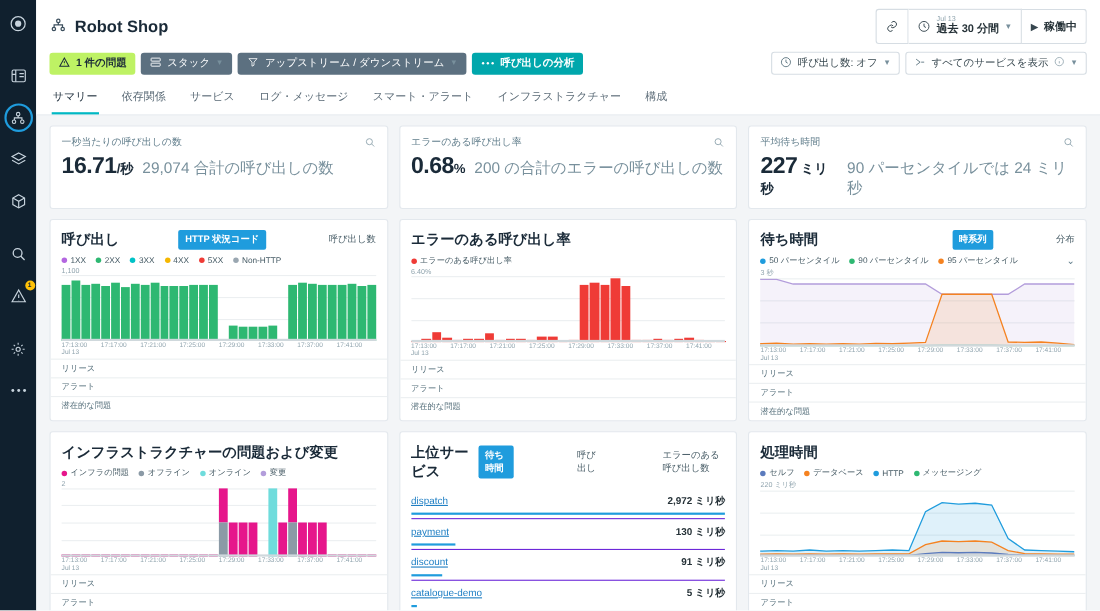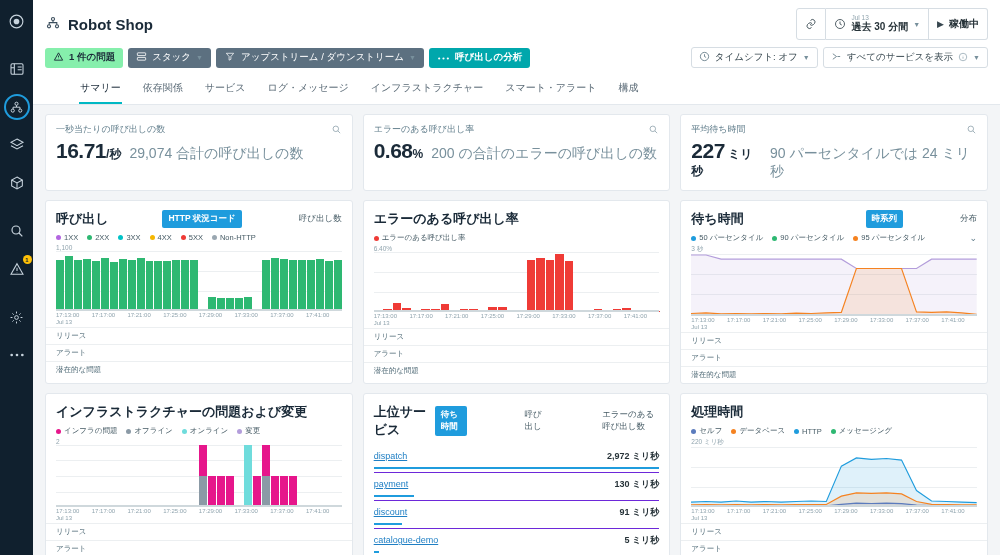--- a/index.html
+++ b/index.html
@@ -63,31 +63,31 @@
 
   .ctrl-row {
     display: flex; align-items: center; justify-content: space-between;
     padding: 7px 0 8px 0;
   }
   .ctrl-left { display: flex; align-items: center; gap: 5px; }
   .pill {
     height: 20px; border-radius: 3px; display: flex; align-items: center;
     gap: 5px; padding: 0 8px; font-size: 9.5px; cursor: pointer; white-space: nowrap;
   }
-  .pill-warn { background: #86efac; color: #1a2a38; font-weight: bold; }
+  .pill-warn { background: #bef264; color: #1a2a38; font-weight: bold; }
   .pill-gray { background: #5c7080; color: #fff; }
   .pill-teal { background: #00a7ac; color: #fff; font-weight: bold; }
   .ctrl-right { display: flex; align-items: center; gap: 5px; }
   .ctrl-out {
     height: 21px; border: 1px solid #d6dde3; background: #fff; border-radius: 3px;
     display: flex; align-items: center; gap: 5px; padding: 0 7px;
     font-size: 9.5px; color: #37474f; cursor: pointer; white-space: nowrap;
   }
 
-  .tabs { display: flex; gap: 20px; padding: 0 2px; margin-left: 32px; }
+  .tabs { display: flex; gap: 20px; padding: 0 2px; }
   .tab {
     font-size: 10px; color: #5b6b77; padding: 5px 1px 7px 1px;
     cursor: pointer; white-space: nowrap;
   }
   .tab.active { color: #1a2a38; border-bottom: 2px solid #00b8c4; }
 
   
   .content { flex: 1; padding: 9px 12px 0 12px; overflow: hidden; }
   .row { display: flex; gap: 10px; margin-bottom: 9px; }
   .card {
@@ -309,21 +309,21 @@
           </div>
         </div>
         <div class="ctrl-right">
           <div class="ctrl-out">
             <span>
               <svg width="11" height="11" viewBox="0 0 24 24" fill="none" stroke="#546e7a" stroke-width="1.7">
                 <circle cx="12" cy="12" r="9"></circle>
                   <path d="M12 7v5l3.5 2"></path>
               </svg>
             </span>
-            <span>タイムシフト: オフ</span>
+            <span>呼び出し数: オフ</span>
             <span class="caret">▼</span>
           </div>
           <div class="ctrl-out">
             <span>
               <svg width="11" height="11" viewBox="0 0 24 24" fill="none" stroke="#546e7a" stroke-width="1.7">
                 <path d="M4 6l8 6-8 6"></path>
                   <path d="M14 12h6"></path>
               </svg>
             </span>
             <span>すべてのサービスを表示</span>
@@ -336,22 +336,22 @@
             <span class="caret">▼</span>
           </div>
         </div>
       </div>
 
       <div class="tabs">
         <div class="tab active">サマリー</div>
         <div class="tab">依存関係</div>
         <div class="tab">サービス</div>
         <div class="tab">ログ・メッセージ</div>
+        <div class="tab">スマート・アラート</div>
         <div class="tab">インフラストラクチャー</div>
-        <div class="tab">スマート・アラート</div>
         <div class="tab">構成</div>
       </div>
     </div>
 
     <div class="content">
 
       <div class="row">
         <div class="card kpi">
           <div class="kpi-label">一秒当たりの呼び出しの数</div>
           <div class="kpi-line">

